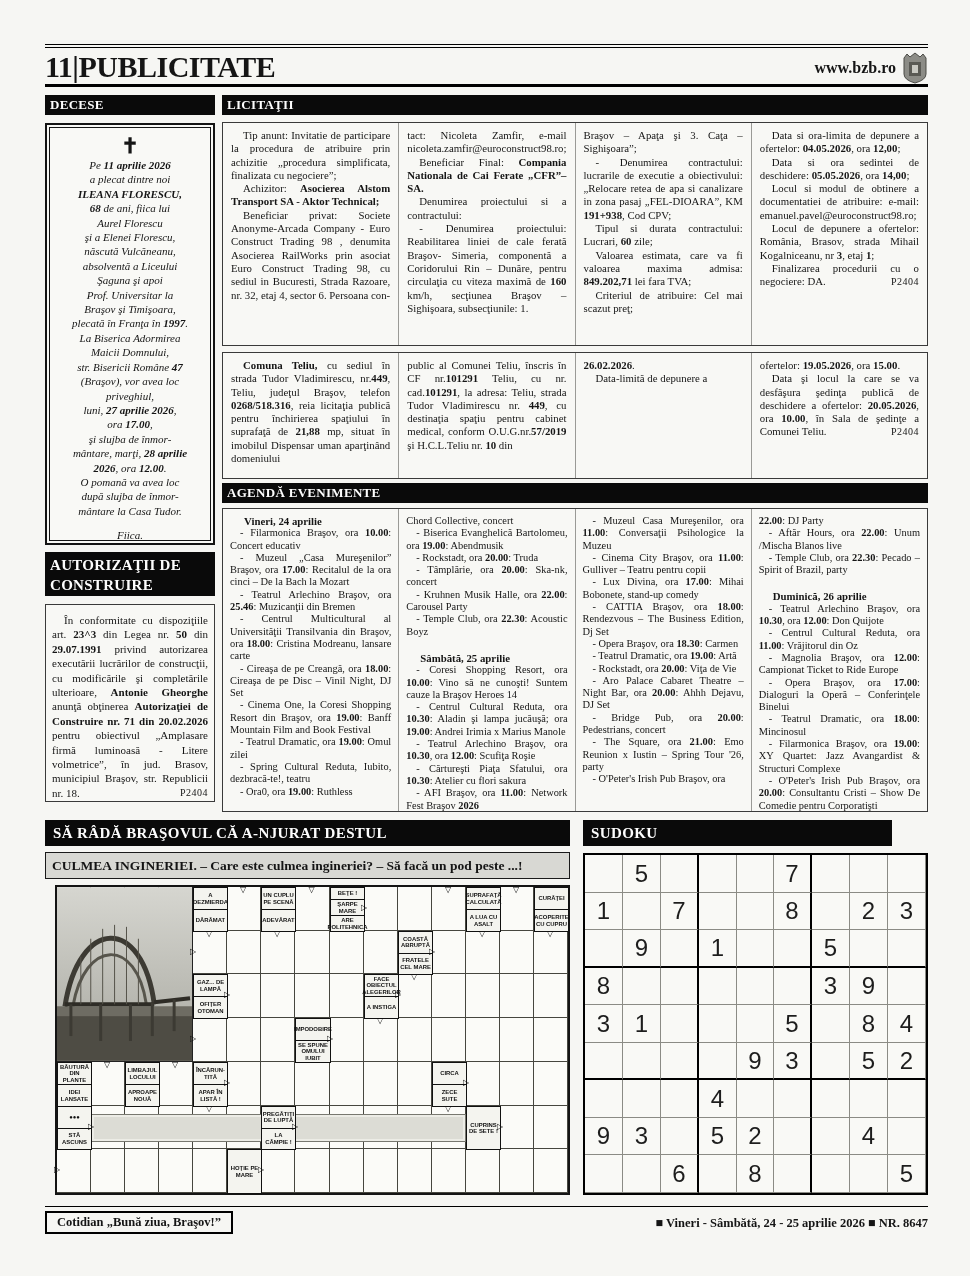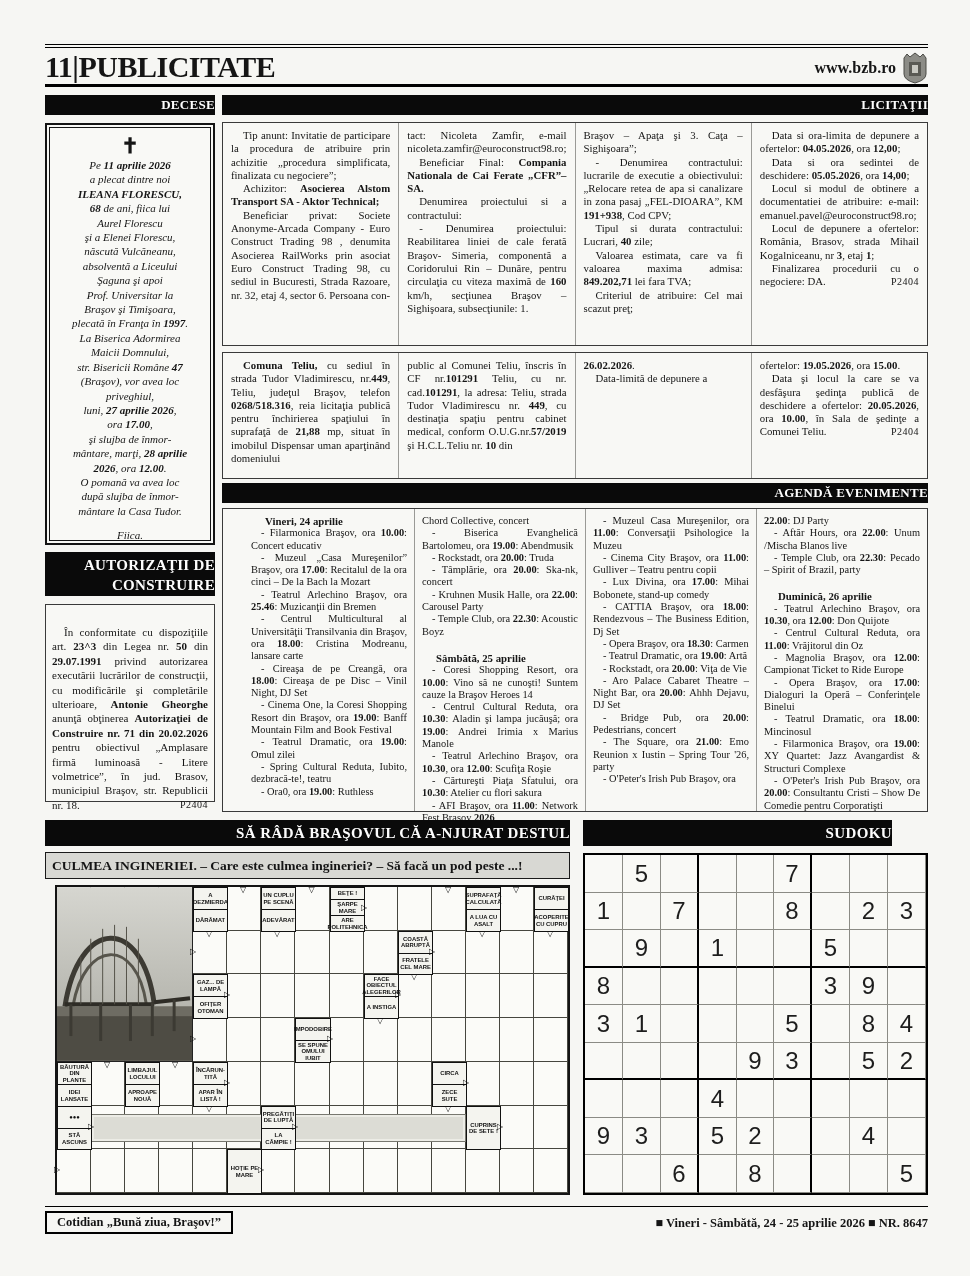--- a/index.html
+++ b/index.html
@@ -7,39 +7,39 @@
   .page { position:relative; width:970px; height:1276px; background:#f6f6f3; color:#151515;
           font-family:"Liberation Serif", serif; overflow:hidden; margin:0 auto; }
   .abs { position:absolute; }
   .bar { background:#0a0a0a; color:#fdfdfd; font-weight:bold; }
   
   .top-double { border-top:1px solid #000; border-bottom:1px solid #000; height:4px; }
   .masthead { font-size:30px; font-weight:bold; letter-spacing:-0.5px; }
   .site { font-size:16px; font-weight:bold; display:flex; align-items:center; gap:6px; }
   .head-rule { background:#000; }
   
-  .secbar { font-size:13px; line-height:20px; padding-left:5px; letter-spacing:.3px;text-align:right; }
+  .secbar { font-size:13px; line-height:20px; padding-left:5px; letter-spacing:.3px; }
   .secbar.big { font-size:15px; line-height:26px; padding-left:8px; letter-spacing:.4px; }
   .secbar.two { line-height:20px; padding:3px 0 0 5px; font-size:15px; }
   
   .obit-outer { border:2px solid #141414; padding:2px; background:#f9f9f6; }
   .obit-inner { border:1px solid #141414; height:100%; padding:6px 4px 4px; text-align:center; }
   .cross { font-size:21px; line-height:24px; font-weight:bold; }
   .obit-line { font-style:italic; font-size:11px; line-height:14.4px; }
   .obit-line.sig { margin-top:10px; }
   
   .txtbox { border:1px solid #3a3a3a; background:#f8f8f5; }
   .txtbox p { font-size:10.8px; line-height:13.3px; text-align:justify; text-indent:12px; }
   .txtbox p.noind { text-indent:0; }
   .cols { display:flex; }
   .ncol { flex:1; padding:6px 8px 4px; }
   .ncol + .ncol { border-left:1px solid #9a9a96; }
   .ref { float:right; font-size:10px; letter-spacing:.5px; padding-left:6px; }
   
-  #aut-box { padding:20px 6px; }
+  #aut-box { padding:8px 6px; }
   #aut-box p { font-size:11px; line-height:14.4px; }
   
   .acol { flex:1; padding:6px 7px 4px; }
   .acol + .acol { border-left:1px solid #9a9a96; }
   .aitem { font-size:10.4px; line-height:12.3px; text-align:justify; text-indent:10px; }
   .aitem.noind { text-indent:0; }
   .ahead { font-size:10.8px; line-height:12.3px; font-weight:bold; text-indent:14px; margin-top:14px; }
   .ahead.first { margin-top:0; }
   
   .subbar { background:#d8d8d3; border:1px solid #1a1a1a; font-weight:bold; font-size:13.5px;
@@ -135,21 +135,21 @@
       </div>
       <div class="ncol">
         <p class="noind">tact: Nicoleta Zamfir, e-mail nicoleta.zamfir@euroconstruct98.ro;</p>
         <p>Beneficiar Final: <b>Compania Nationala de Cai Ferate „CFR”–SA.</b></p>
         <p>Denumirea proiectului si a contractului:</p>
         <p>- Denumirea proiectului: Reabilitarea liniei de cale ferată Braşov- Simeria, componentă a Coridorului Rin – Dunăre, pentru circulaţia cu viteza maximă de <b>160</b> km/h, secţiunea Braşov – Sighişoara, subsecţiunile: 1.</p>
       </div>
       <div class="ncol">
         <p class="noind">Braşov – Apaţa şi 3. Caţa – Sighişoara”;</p>
         <p>- Denumirea contractului: lucrarile de executie a obiectivului: „Relocare retea de apa si canalizare in zona pasaj „FEL-DIOARA”, KM <b>191+938</b>, Cod CPV;</p>
-        <p>Tipul si durata contractului: Lucrari, <b>40</b> zile;</p>
+        <p>Tipul si durata contractului: Lucrari, <b>60</b> zile;</p>
         <p>Valoarea estimata, care va fi valoarea maxima admisa: <b>849.202,71</b> lei fara TVA;</p>
         <p>Criteriul de atribuire: Cel mai scazut preţ;</p>
       </div>
       <div class="ncol">
         <p>Data si ora-limita de depunere a ofertelor: <b>04.05.2026</b>, ora <b>12,00</b>;</p>
         <p>Data si ora sedintei de deschidere: <b>05.05.2026</b>, ora <b>14,00</b>;</p>
         <p>Locul si modul de obtinere a documentatiei de atribuire: e-mail: emanuel.pavel@euroconstruct98.ro;</p>
         <p>Locul de depunere a ofertelor: România, Brasov, strada Mihail Kogalniceanu, nr <b>3</b>, etaj <b>1</b>;</p>
         <p>Finalizarea procedurii cu o negociere: DA.<span class="ref">P2404</span></p>
       </div>
@@ -165,21 +165,21 @@
         <p class="noind"><b>26.02.2026</b>.</p>
         <p>Data-limită de depunere a</p>
       </div>
       <div class="ncol">
         <p class="noind">ofertelor: <b>19.05.2026</b>, ora <b>15.00</b>.</p>
         <p>Data şi locul la care se va desfăşura şedinţa publică de deschidere a ofertelor: <b>20.05.2026</b>, ora <b>10.00</b>, în Sala de şedinţe a Comunei Teliu.<span class="ref">P2404</span></p>
       </div>
     </div>
 
   <div class="abs bar secbar" style="left:222px;top:483px;width:706px;height:20px;">AGENDĂ EVENIMENTE</div>
-  <div class="abs txtbox cols" id="agenda-box" style="left:222px;top:508px;width:706px;height:304px;padding-left:21px;">
+  <div class="abs txtbox cols" id="agenda-box" style="left:222px;top:508px;width:706px;height:304px;">
       <div class="acol">
         <div class="ahead first">Vineri, 24 aprilie</div>
         <div class="aitem">- Filarmonica Braşov, ora <b>10.00</b>: Concert educativ</div>
         <div class="aitem">- Muzeul „Casa Mureşenilor” Braşov, ora <b>17.00</b>: Recitalul de la ora cinci – De la Bach la Mozart</div>
         <div class="aitem">- Teatrul Arlechino Braşov, ora <b>25.46</b>: Muzicanţii din Bremen</div>
         <div class="aitem">- Centrul Multicultural al Universităţii Transilvania din Braşov, ora <b>18.00</b>: Cristina Modreanu, lansare carte</div>
         <div class="aitem">- Cireaşa de pe Creangă, ora <b>18.00</b>: Cireaşa de pe Disc – Vinil Night, DJ Set</div>
         <div class="aitem">- Cinema One, la Coresi Shopping Resort din Braşov, ora <b>19.00</b>: Banff Mountain Film and Book Festival</div>
         <div class="aitem">- Teatrul Dramatic, ora <b>19.00</b>: Omul zilei</div>
         <div class="aitem">- Spring Cultural Reduta, Iubito, dezbracă-te!, teatru</div>

